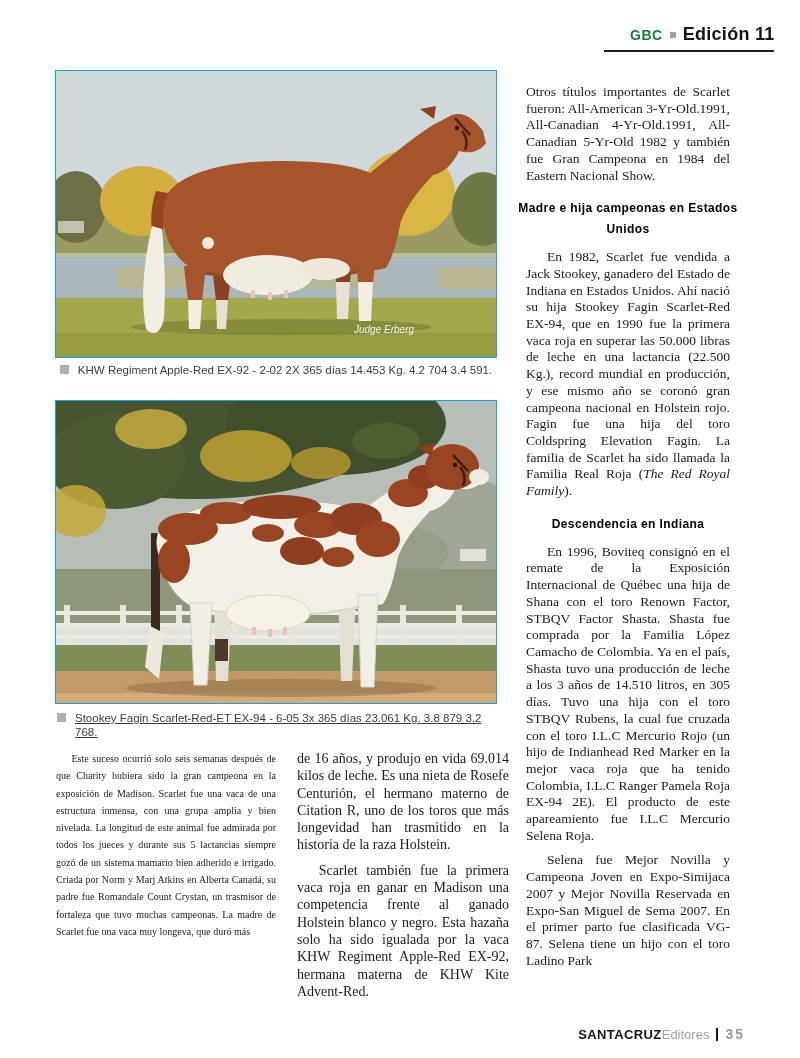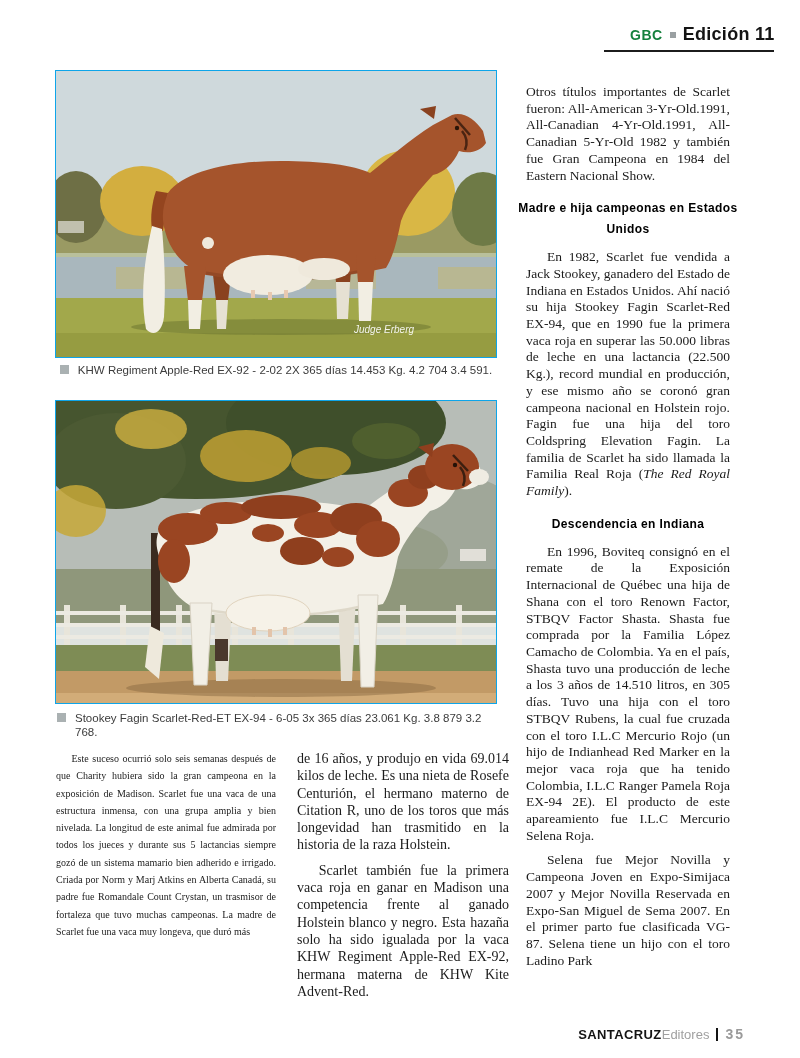--- a/index.html
+++ b/index.html
@@ -21,21 +21,21 @@
   
   .photo{position:absolute;left:55px;border:1px solid #0ea5e9;background:#dfe3e0;}
   .photo svg{display:block;}
   #photo1{top:70px;width:440px;height:286px;}
   #photo2{top:400px;width:440px;height:302px;}
   .caption{
     position:absolute;left:57px;width:438px;display:flex;align-items:flex-start;
     font-family:"Liberation Sans",sans-serif;font-size:11.5px;color:#3c3c3c;line-height:14px;justify-content:center;
   }
   #caption1{top:363px;}
-  #caption2{top:711px;}
+  #caption2{top:711px;text-decoration:underline;}
   .cap-sq{flex:none;width:9px;height:9px;background:#aab1b2;margin:2px 9px 0 0;}
   
   .col{position:absolute;text-align:justify;}
   .col p{margin:8px;}
   .ind{text-indent:1.55em;}
   #col-a{left:48px;top:742px;width:236px;font-size:10px;line-height:17.3px;}
   #col-b{left:289px;top:742px;width:228px;font-size:14px;line-height:17.3px;}
   #col-c{left:518px;top:76px;width:220px;font-size:13.5px;line-height:16.7px;}
   h3{
     font-family:"Liberation Sans",sans-serif;font-weight:bold;color:#000;

